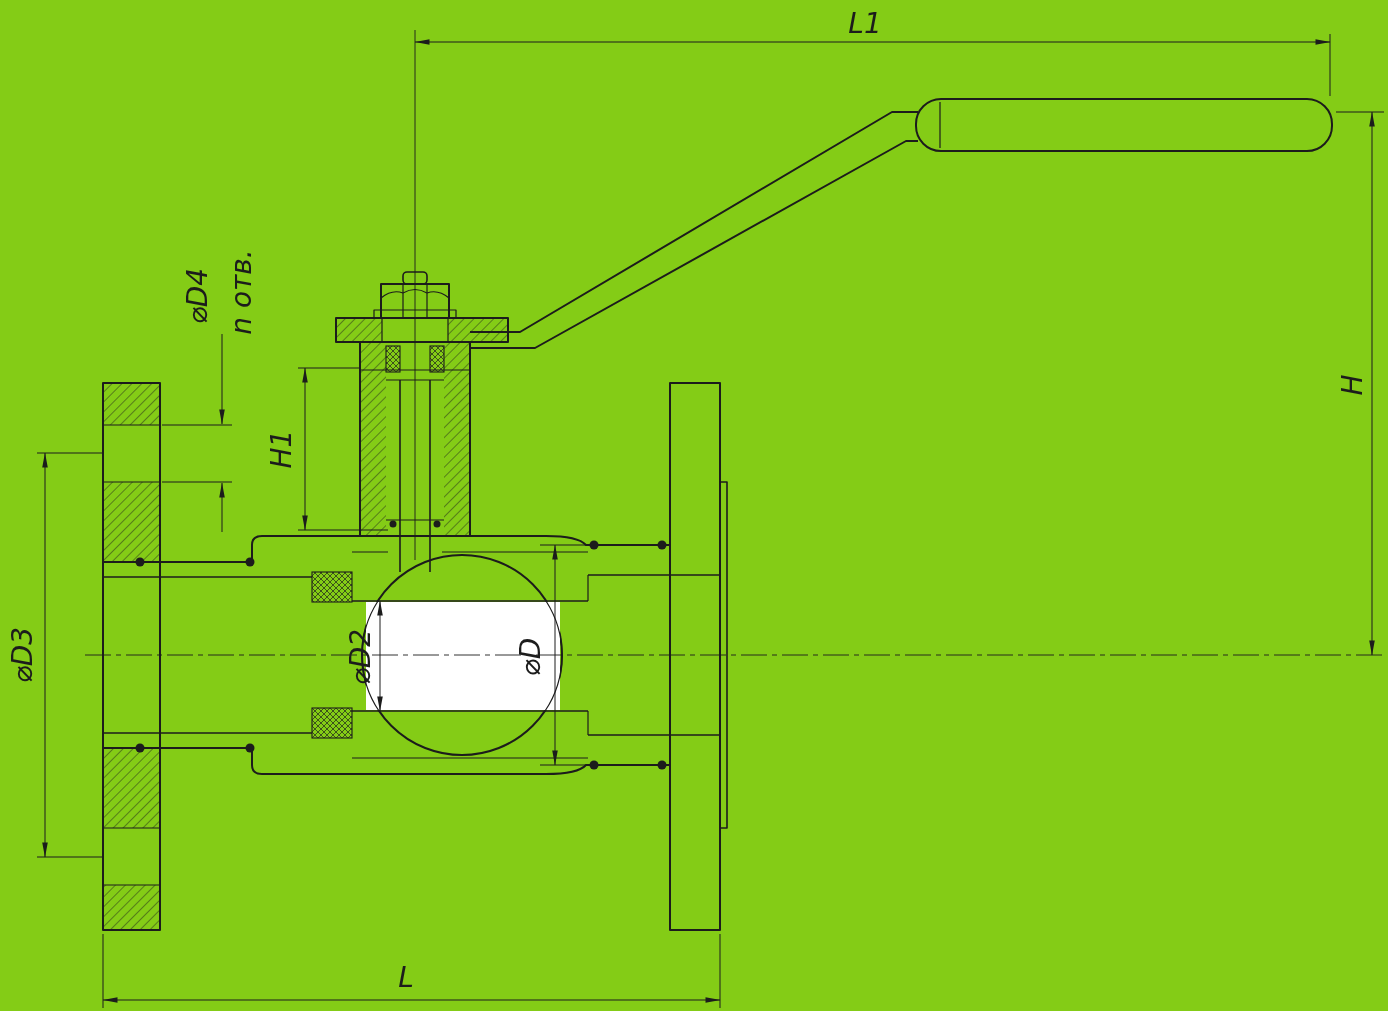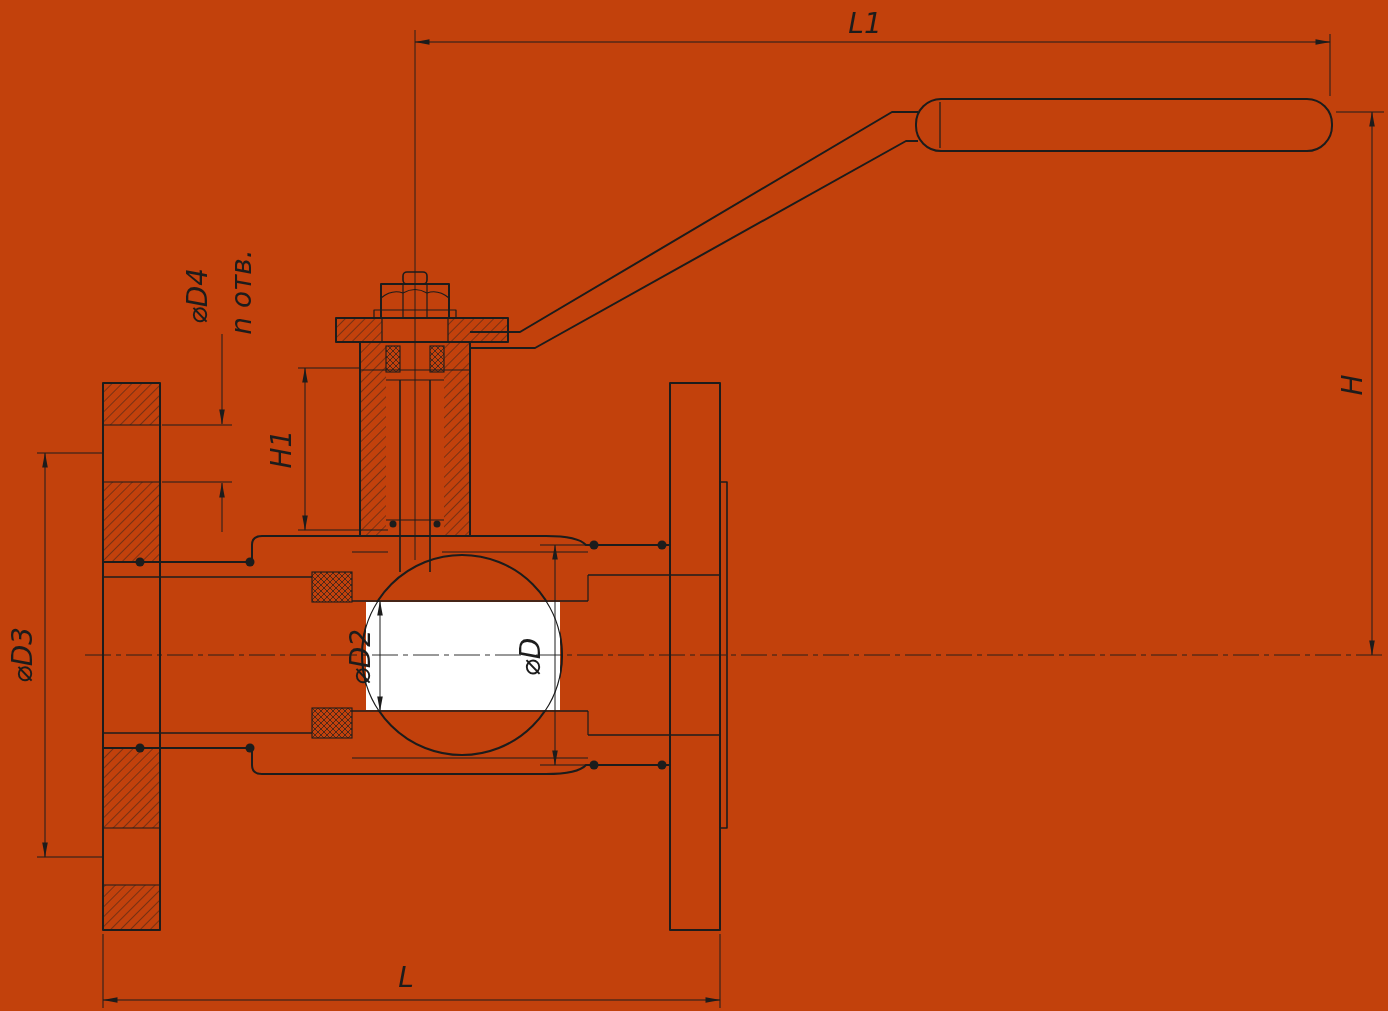--- a/index.html
+++ b/index.html
@@ -1,16 +1,16 @@
 <!DOCTYPE html>
 <html><head>
 <meta charset="utf-8">
 <style>
   html,body{margin:0;padding:0;background:#ffffff;}
-  .page{width:1388px;height:1011px;background:#c2410c;position:relative;overflow:hidden;}
+  .page{width:1388px;height:1011px;background:#84cc16;position:relative;overflow:hidden;}
   svg{display:block;}
   
   .o2 {fill:none;stroke:#1c1c1c;stroke-width:2;stroke-linejoin:round;}
   .o16{fill:none;stroke:#1c1c1c;stroke-width:1.6;stroke-linejoin:round;}
   .o12{fill:none;stroke:#1c1c1c;stroke-width:1.2;stroke-linejoin:round;}
   .dim{fill:none;stroke:#1c1c1c;stroke-width:1;}
   .cl {fill:none;stroke:#1c1c1c;stroke-width:0.9;}
   .h  {fill:url(#hatch);stroke:none;}
   .xh {fill:url(#xhatch);stroke:#1c1c1c;stroke-width:1.1;}
   .dot{fill:#1c1c1c;stroke:none;}

